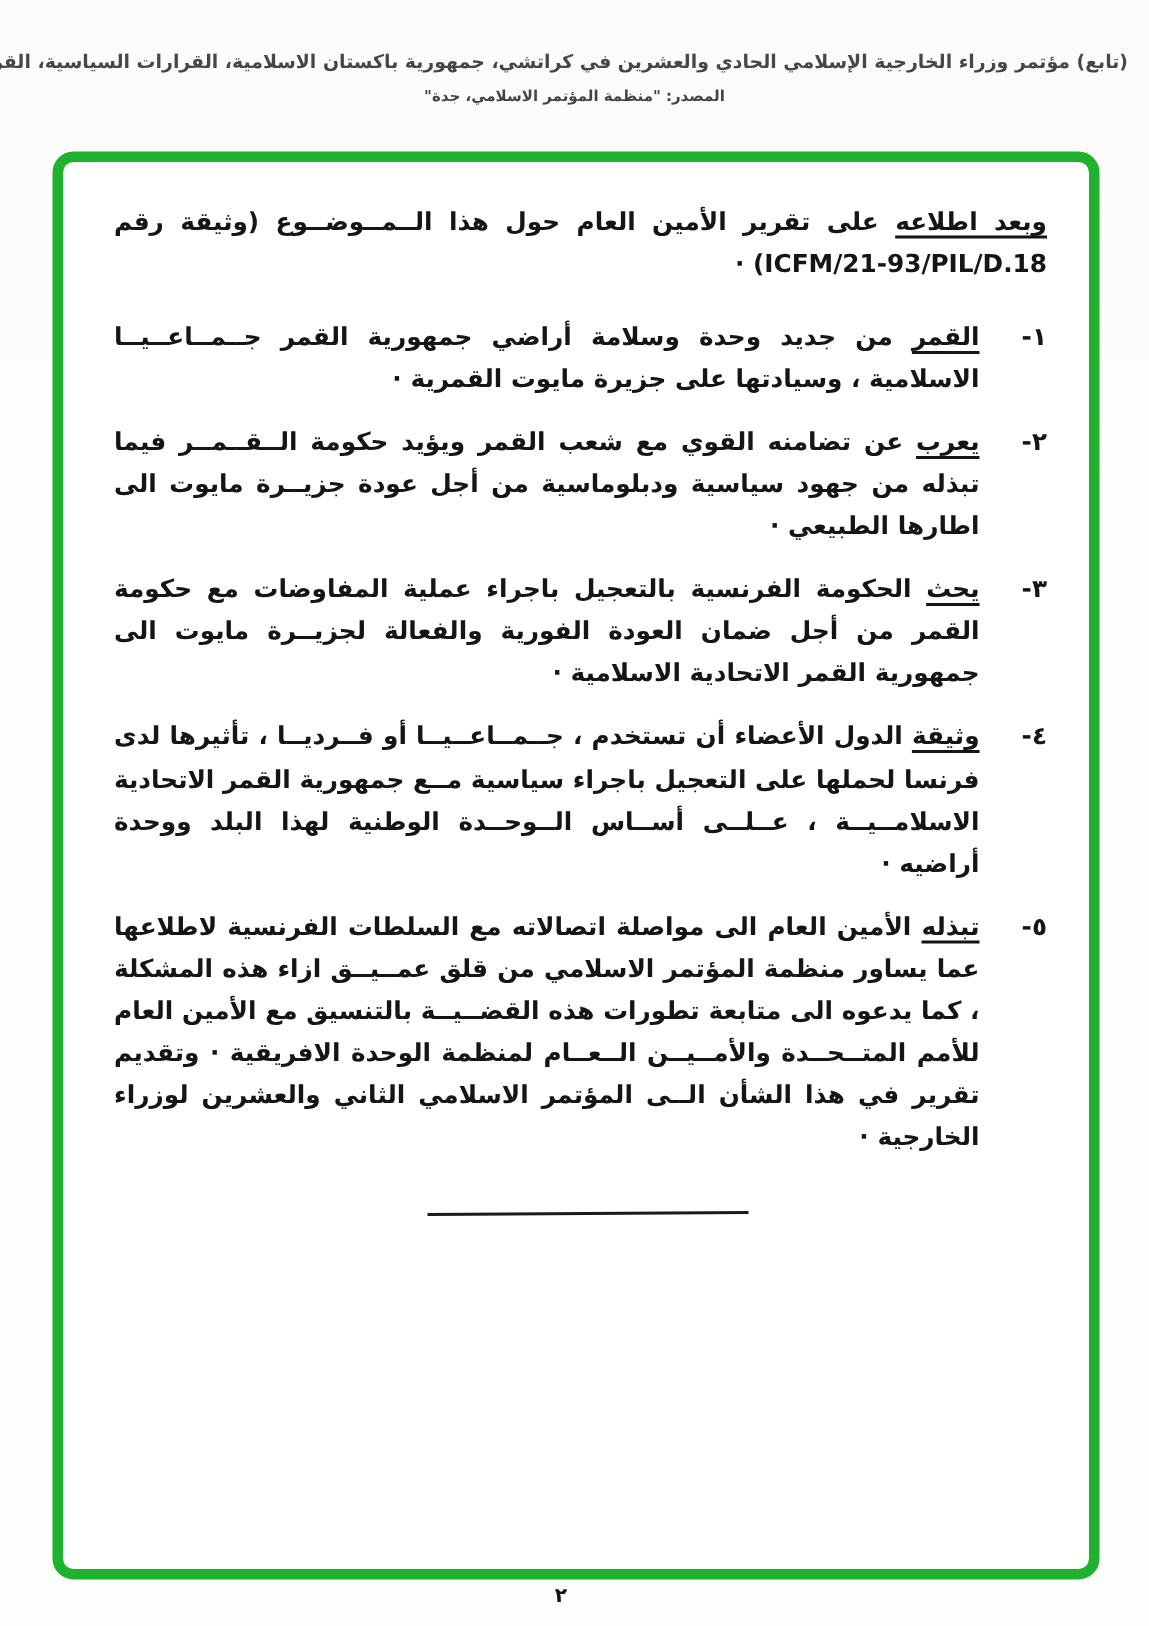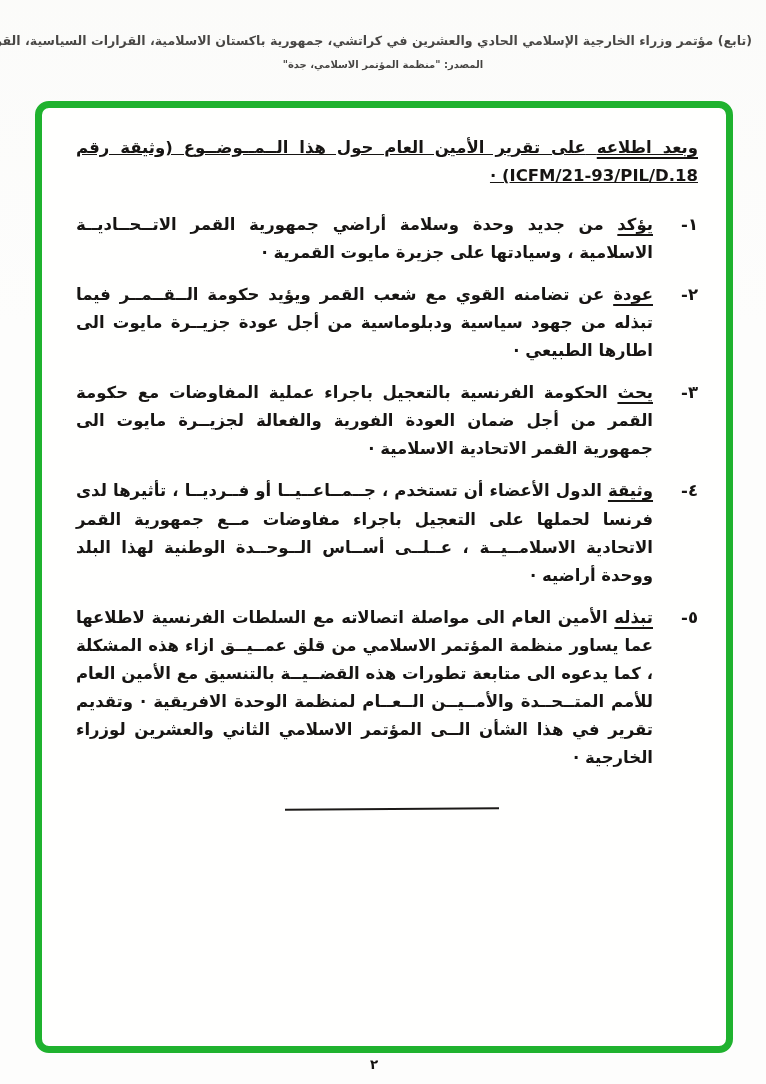--- a/index.html
+++ b/index.html
@@ -55,21 +55,20 @@
     right: 28px;
     left: 34px;
     direction: rtl;
     text-align: justify;
     font-weight: bold;
     font-size: 16.5px;
     line-height: 1.7;
   }
   .intro {
     margin: 0 0 21px 0;
-    text-decoration: underline;
   }
   .item {
     display: flex;
     gap: 11px;
     margin: 0 0 14px 0;
   }
   .item .num {
     flex: 0 0 34px;
     white-space: nowrap;
   }
@@ -129,46 +128,46 @@
   <div class="content">
 
     <p class="intro text">
       <span class="lead">وبعد اطلاعه</span>
       <span>على تقرير الأمين العام حول هذا الــمــوضــوع (وثيقة رقم ICFM/21-93/PIL/D.18) ·</span>
     </p>
 
     <div class="item">
       <div class="num">١-</div>
       <p class="text">
-        <span class="lead">يؤكد</span>
-        <span>من جديد وحدة وسلامة أراضي جمهورية القمر الاتــحــاديــة الاسلامية ، وسيادتها على جزيرة مايوت القمرية ·</span>
+        <span class="lead">القمر</span>
+        <span>من جديد وحدة وسلامة أراضي جمهورية القمر جــمــاعــيــا الاسلامية ، وسيادتها على جزيرة مايوت القمرية ·</span>
       </p>
     </div>
 
     <div class="item">
       <div class="num">٢-</div>
       <p class="text">
-        <span class="lead">عودة</span>
+        <span class="lead">يعرب</span>
         <span>عن تضامنه القوي مع شعب القمر ويؤيد حكومة الــقــمــر فيما تبذله من جهود سياسية ودبلوماسية من أجل عودة جزيــرة مايوت الى اطارها الطبيعي ·</span>
       </p>
     </div>
 
     <div class="item">
       <div class="num">٣-</div>
       <p class="text">
         <span class="lead">يحث</span>
         <span>الحكومة الفرنسية بالتعجيل باجراء عملية المفاوضات مع حكومة القمر من أجل ضمان العودة الفورية والفعالة لجزيــرة مايوت الى جمهورية القمر الاتحادية الاسلامية ·</span>
       </p>
     </div>
 
     <div class="item">
       <div class="num">٤-</div>
       <p class="text">
         <span class="lead">وثيقة</span>
-        <span>الدول الأعضاء أن تستخدم ، جــمــاعــيــا أو فــرديــا ، تأثيرها لدى فرنسا لحملها على التعجيل باجراء مفاوضات مــع جمهورية القمر الاتحادية الاسلامــيــة ، عــلــى أســاس الــوحــدة الوطنية لهذا البلد ووحدة أراضيه ·</span>
+        <span>الدول الأعضاء أن تستخدم ، جــمــاعــيــا أو فــرديــا ، تأثيرها لدى فرنسا لحملها على التعجيل باجراء سياسية مــع جمهورية القمر الاتحادية الاسلامــيــة ، عــلــى أســاس الــوحــدة الوطنية لهذا البلد ووحدة أراضيه ·</span>
       </p>
     </div>
 
     <div class="item">
       <div class="num">٥-</div>
       <p class="text">
         <span class="lead">تبذله</span>
         <span>الأمين العام الى مواصلة اتصالاته مع السلطات الفرنسية لاطلاعها عما يساور منظمة المؤتمر الاسلامي من قلق عمــيــق ازاء هذه المشكلة ، كما يدعوه الى متابعة تطورات هذه القضــيــة بالتنسيق مع الأمين العام للأمم المتــحــدة والأمــيــن الــعــام لمنظمة الوحدة الافريقية · وتقديم تقرير في هذا الشأن الــى المؤتمر الاسلامي الثاني والعشرين لوزراء الخارجية ·</span>
       </p>
     </div>

